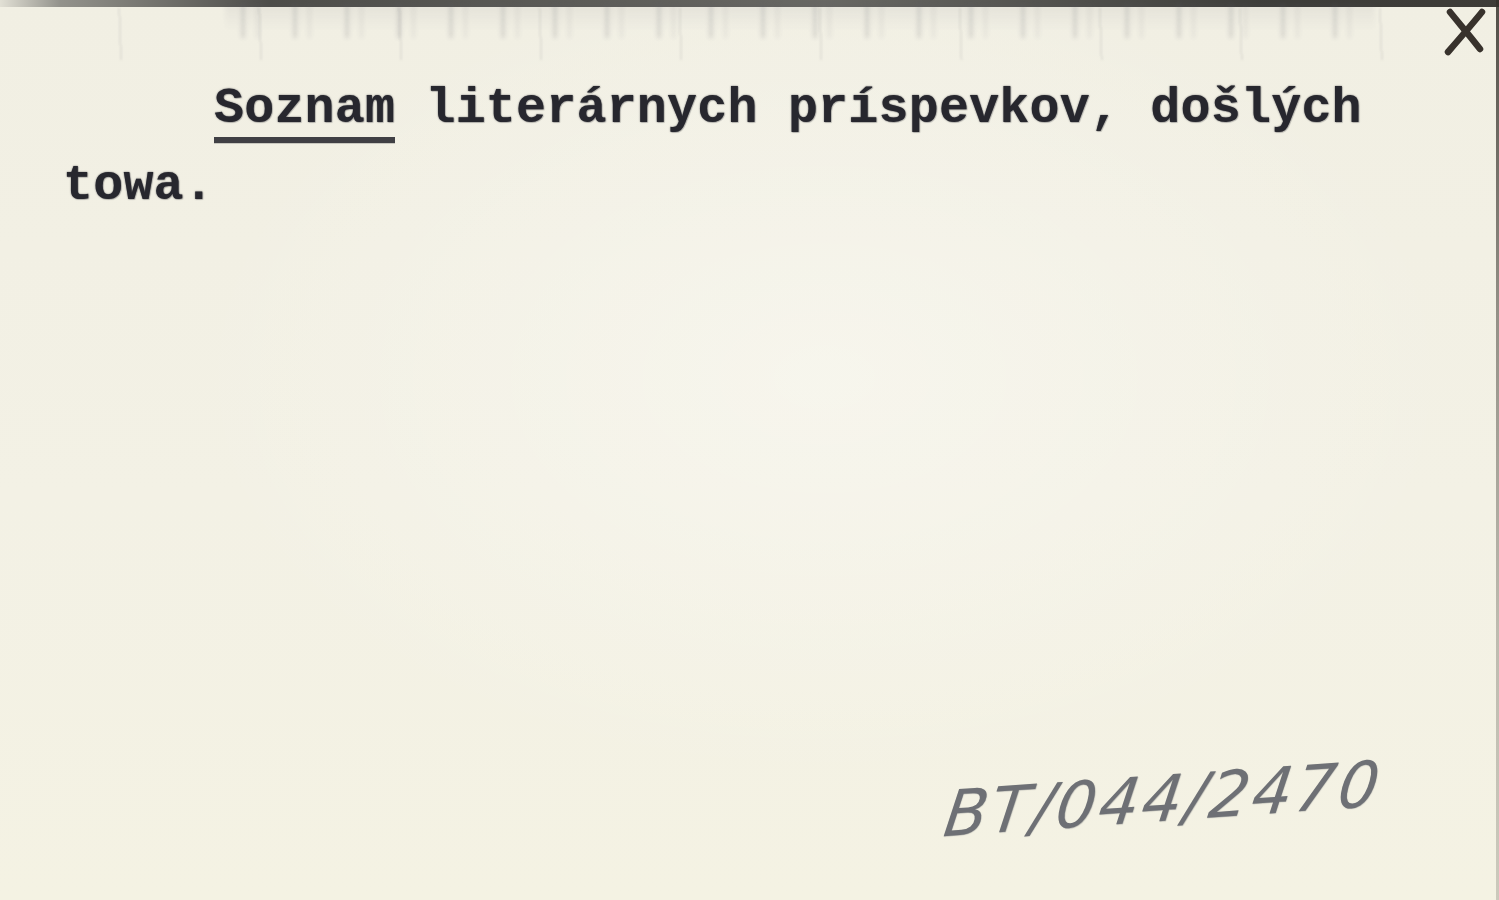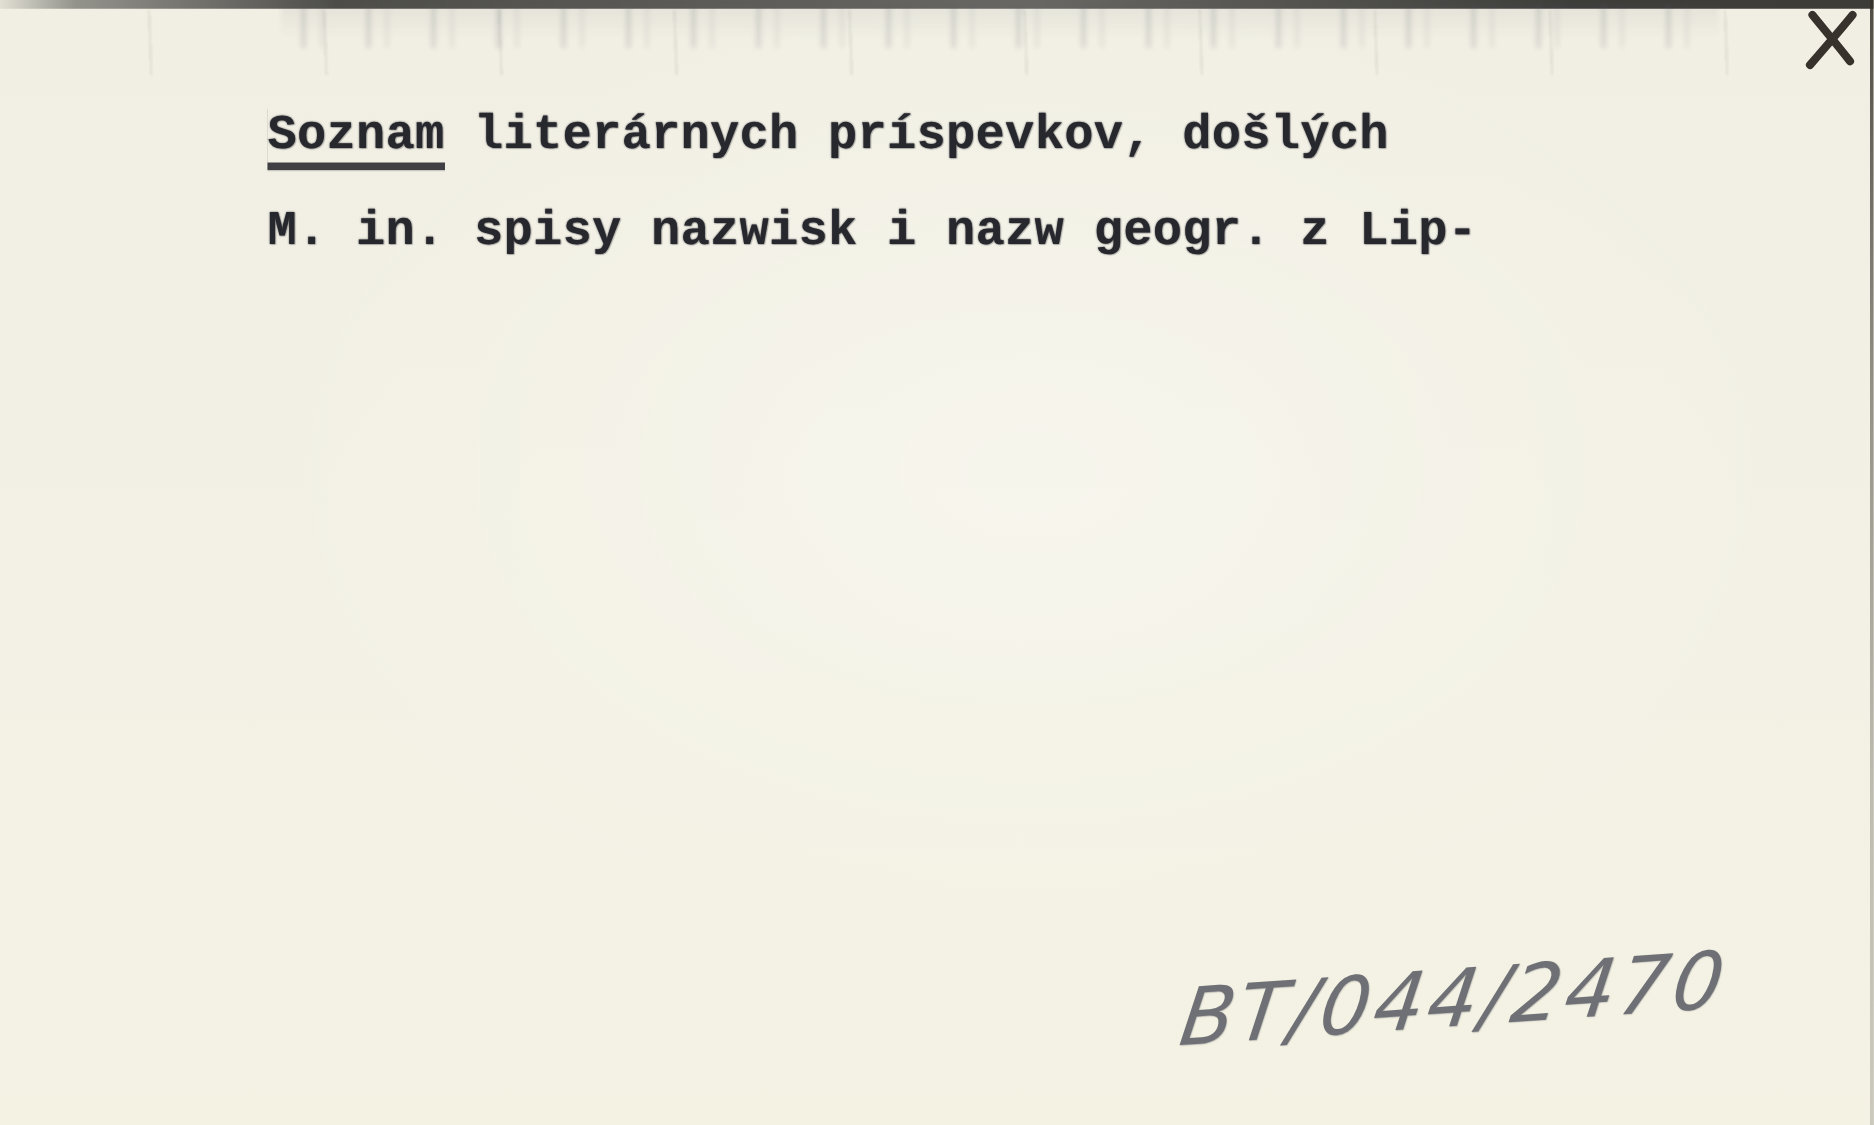--- a/index.html
+++ b/index.html
@@ -65,21 +65,21 @@
     background: repeating-linear-gradient(88deg,
       transparent 0 60px,
       rgba(100,100,108,0.10) 60px 62px,
       transparent 62px 140px);
     filter: blur(1px);
   }
   
   .typed {
     position: absolute;
     left: 63px; top: 70px;
-    font-size: 39px;
+    font-size: 50px;
     font-weight: bold;
     line-height: 77px;
     color: #27272e;
     letter-spacing: 0.2px;
     text-shadow: 0 0 1.6px rgba(39,39,46,0.8), 1px 1px 0 rgba(39,39,46,0.15);
     font-family: Liberation Mono, monospace;
   }
   .line { white-space: pre; }
   .indent { padding-left: 151px; }
   .u {
@@ -120,18 +120,18 @@
 
   <div class="x-mark">
     <svg width="58" height="56" viewBox="0 0 58 56">
       <path d="M13 9 C 21 19, 33 33, 43 46" stroke="#38322c" stroke-width="6.5" fill="none" stroke-linecap="round"></path>
       <path d="M45 9 C 37 19, 24 34, 11 49" stroke="#38322c" stroke-width="6.5" fill="none" stroke-linecap="round"></path>
     </svg>
   </div>
 
   <div class="typed">
     <div class="line indent"><span class="u">Soznam</span><span> literárnych príspevkov, došlých</span></div>
-    <div class="line indent">M. in. spisy nazwisk i nazw geogr. z Lip-</div>
+    <div class="line">towa.</div>
   </div>
 
   <div class="shelf">BT/044/2470</div>
 
 </div>
 
 </body></html>

